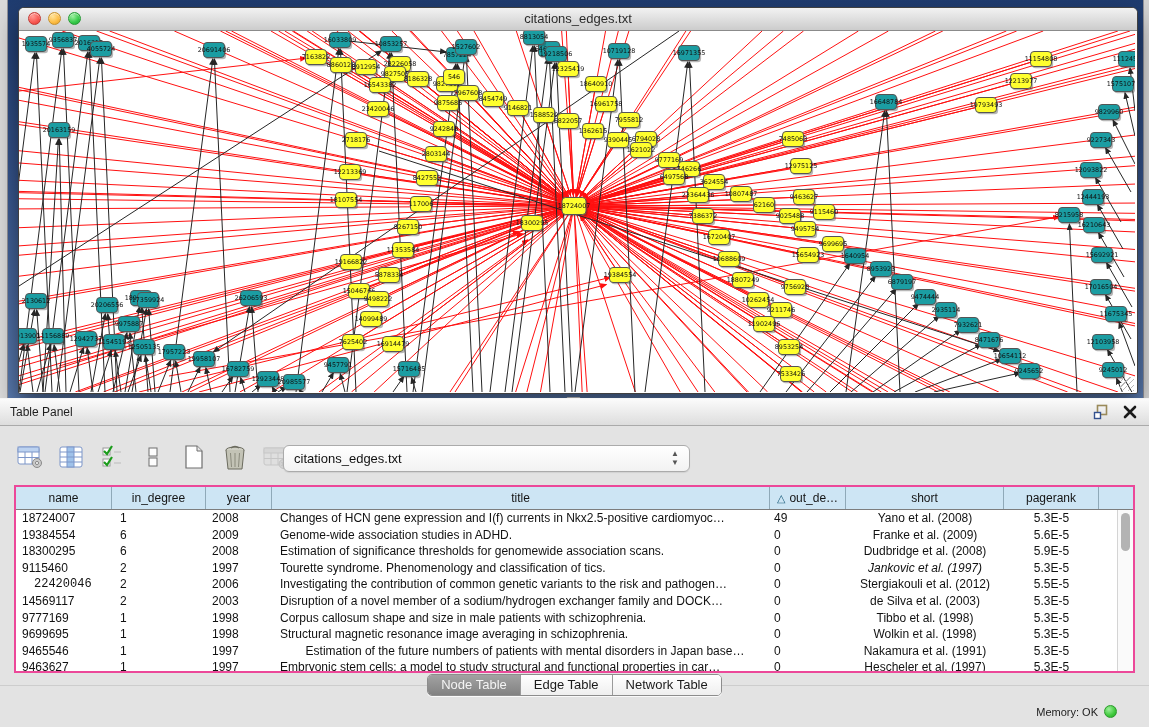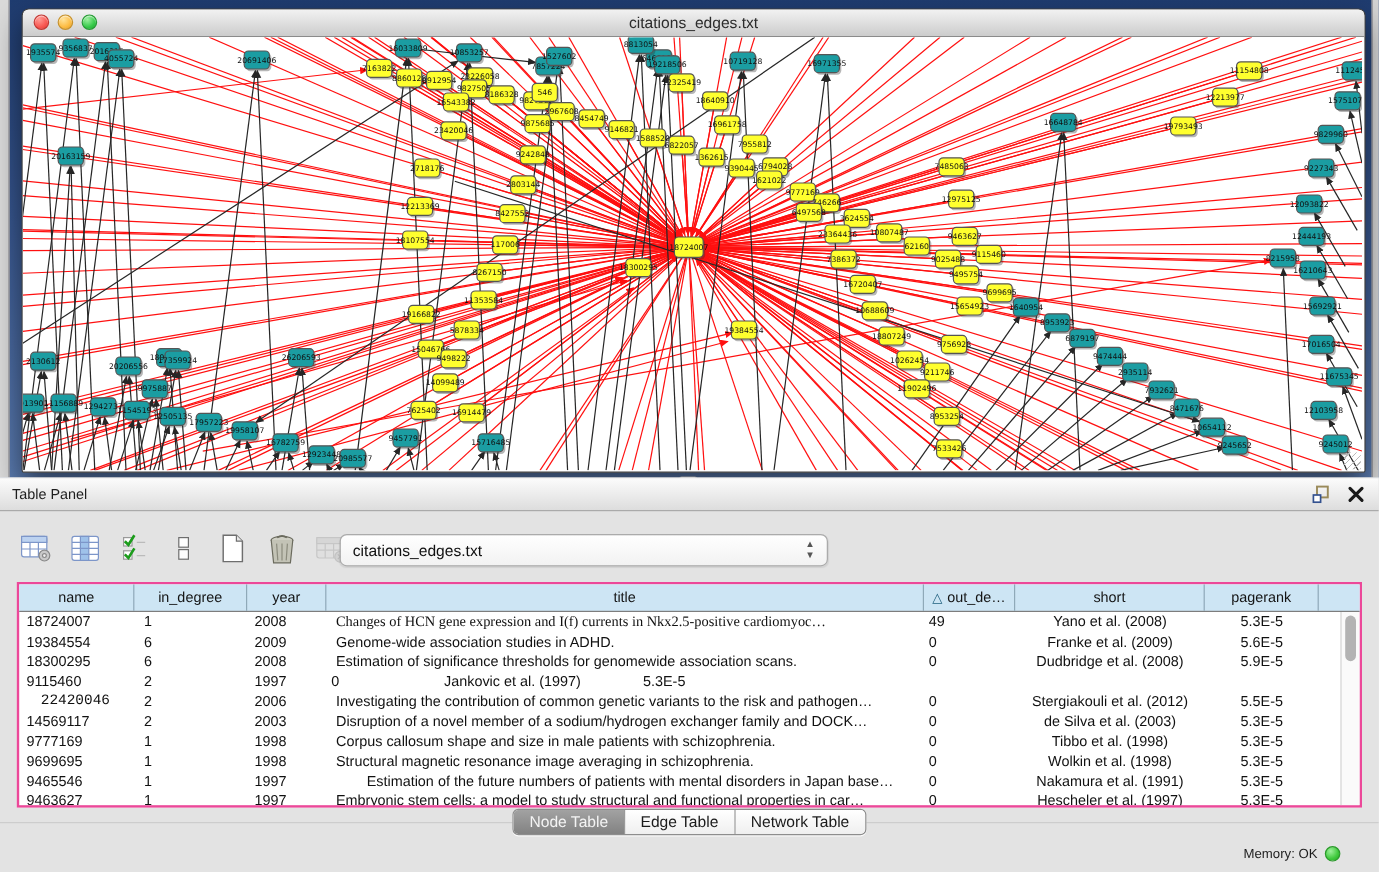--- a/index.html
+++ b/index.html
@@ -1088,21 +1088,21 @@
           <span>pagerank</span>
         </div>
         <div class="th fill"></div>
       </div>
     <div class="tbody">
       <div class="rows" id="trows">
           <div class="tr">
             <div class="td" style="width: 96px; text-align: left; padding-left: 6px;">18724007</div>
             <div class="td" style="width: 94px; text-align: left; padding-left: 8px;">1</div>
             <div class="td" style="width: 66px; text-align: left; padding-left: 6px;">2008</div>
-            <div class="td" style="width: 498px; text-align: left; padding-left: 8px; font-family: Liberation Serif, serif;">Changes of HCN gene expression and I(f) currents in Nkx2.5-positive cardiomyoc…</div>
+            <div class="td" style="width: 498px; text-align: left; padding-left: 8px;">Changes of HCN gene expression and I(f) currents in Nkx2.5-positive cardiomyoc…</div>
             <div class="td" style="width: 76px; text-align: left; padding-left: 4px;">49</div>
             <div class="td" style="width: 158px; text-align: center;">Yano et al. (2008)</div>
             <div class="td" style="width: 95px; text-align: center;">5.3E-5</div>
           </div>
           <div class="tr">
             <div class="td" style="width: 96px; text-align: left; padding-left: 6px;">19384554</div>
             <div class="td" style="width: 94px; text-align: left; padding-left: 8px;">6</div>
             <div class="td" style="width: 66px; text-align: left; padding-left: 6px;">2009</div>
             <div class="td" style="width: 498px; text-align: left; padding-left: 8px;">Genome-wide association studies in ADHD.</div>
             <div class="td" style="width: 76px; text-align: left; padding-left: 4px;">0</div>
@@ -1115,22 +1115,23 @@
             <div class="td" style="width: 66px; text-align: left; padding-left: 6px;">2008</div>
             <div class="td" style="width: 498px; text-align: left; padding-left: 8px;">Estimation of significance thresholds for genomewide association scans.</div>
             <div class="td" style="width: 76px; text-align: left; padding-left: 4px;">0</div>
             <div class="td" style="width: 158px; text-align: center;">Dudbridge et al. (2008)</div>
             <div class="td" style="width: 95px; text-align: center;">5.9E-5</div>
           </div>
           <div class="tr">
             <div class="td" style="width: 96px; text-align: left; padding-left: 6px;">9115460</div>
             <div class="td" style="width: 94px; text-align: left; padding-left: 8px;">2</div>
             <div class="td" style="width: 66px; text-align: left; padding-left: 6px;">1997</div>
+            <div class="td" style="width: 498px; text-align: left; padding-left: 8px;">Tourette syndrome. Phenomenology and classification of tics.</div>
             <div class="td" style="width: 76px; text-align: left; padding-left: 4px;">0</div>
-            <div class="td" style="width: 158px; text-align: center;">Jankovic et al. (1997)</div>
+            <div class="td" style="width: 158px; text-align: center; font-style: italic;">Jankovic et al. (1997)</div>
             <div class="td" style="width: 95px; text-align: center;">5.3E-5</div>
           </div>
           <div class="tr">
             <div class="td" style="width: 96px; text-align: left; padding-left: 18px; font-family: Liberation Mono, monospace;">22420046</div>
             <div class="td" style="width: 94px; text-align: left; padding-left: 8px;">2</div>
             <div class="td" style="width: 66px; text-align: left; padding-left: 6px;">2006</div>
             <div class="td" style="width: 498px; text-align: left; padding-left: 8px;">Investigating the contribution of common genetic variants to the risk and pathogen…</div>
             <div class="td" style="width: 76px; text-align: left; padding-left: 4px;">0</div>
             <div class="td" style="width: 158px; text-align: center;">Stergiakouli et al. (2012)</div>
             <div class="td" style="width: 95px; text-align: center;">5.5E-5</div>

